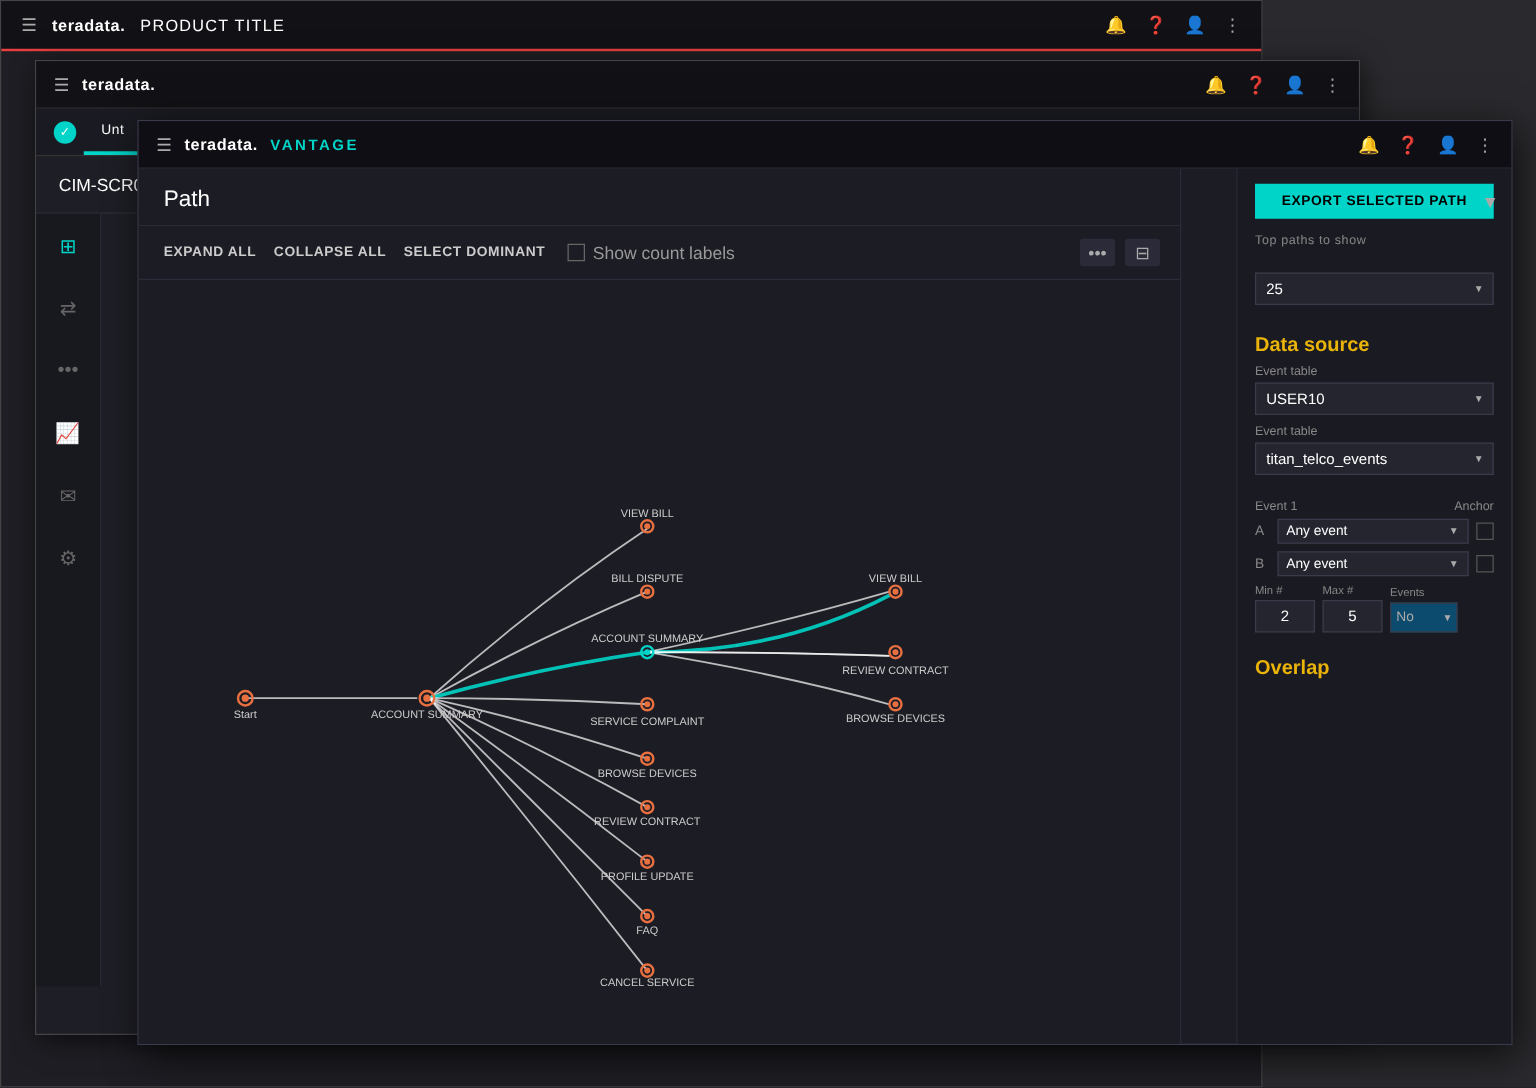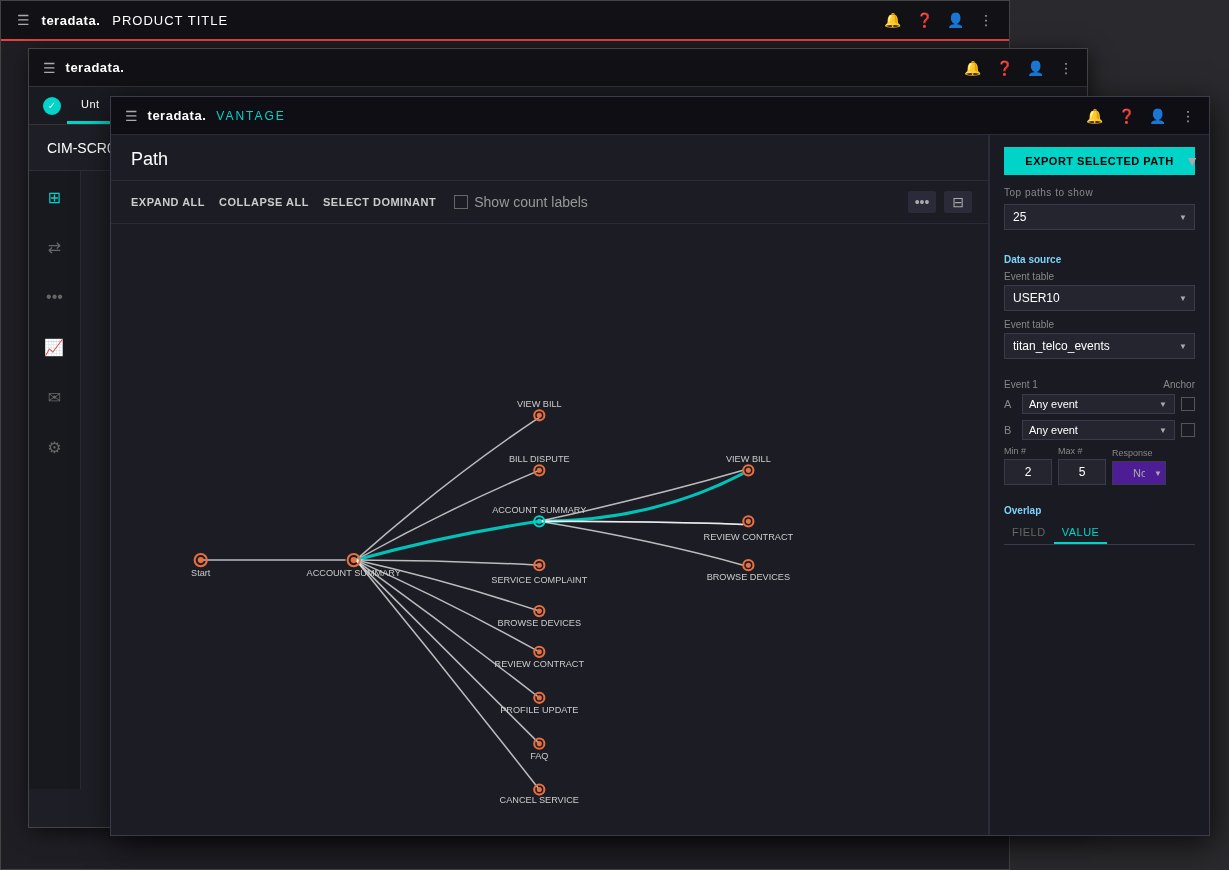--- a/index.html
+++ b/index.html
@@ -151,23 +151,23 @@
     }
     .vantage-titlebar {
       background: #0e0e14;
       height: 38px;
       display: flex;
       align-items: center;
       padding: 0 14px;
       gap: 10px;
       border-bottom: 1px solid #2a2a38;
     }
-    .vantage-label { color: #00d4c8; font-size: 12px; letter-spacing: 2px; font-weight: normal; }
-
-    .vantage-main { display: flex; height: calc(100% - 38px); }
+    .vantage-label { color: #00d4c8; font-size: 12px; letter-spacing: 2px; font-weight: bold; }
+
+    .vantage-main { display: flex; height: calc(100% - 38px); gap: 44px; }
 
     
     .vantage-left {
       flex: 1;
       display: flex;
       flex-direction: column;
       background: #1c1c24;
       border-right: 1px solid #2a2a38;
     }
     .path-header {
@@ -248,21 +248,21 @@
       border: none;
       padding: 8px 10px;
       font-size: 11px;
       font-weight: bold;
       letter-spacing: 0.5px;
       cursor: pointer;
       width: 100%;
       text-align: center;
     }
 
-    .section-label { color: #888; font-size: 10px; letter-spacing: 0.5px; margin-bottom: 6px; }
+    .section-label { color: #888; font-size: 10px; letter-spacing: 0.5px; margin-bottom: 20px; }
     .field-group { margin-bottom: 8px; }
     .field-label { color: #888; font-size: 10px; margin-bottom: 3px; }
     .select-wrapper {
       position: relative;
     }
     .select-arrow {
       position: absolute;
       right: 8px;
       top: 50%;
       transform: translateY(-50%);
@@ -274,21 +274,21 @@
       background: #252530;
       border: 1px solid #3a3a4a;
       color: #fff;
       font-size: 12px;
       padding: 5px 24px 5px 8px;
       width: 100%;
       appearance: none;
       cursor: pointer;
       outline: none;
     }
-    .section-title { color: #7dd3fc; font-size: 10px; font-weight: bold; margin-bottom: 6px; margin-top: 4px; }
+    .section-title { color: #eab308; font-size: 16px; font-weight: bold; margin-bottom: 6px; margin-top: 4px; }
 
     .events-row {
       display: flex;
       justify-content: space-between;
       align-items: center;
       margin-bottom: 6px;
     }
     .event-row-item {
       display: flex;
       align-items: center;
@@ -315,25 +315,25 @@
       background: #252530;
       border: 1px solid #3a3a4a;
       color: #fff;
       font-size: 12px;
       padding: 5px 6px;
       width: 48px;
       text-align: center;
     }
     .overlap-group { display: flex; flex-direction: column; gap: 3px; }
     .overlap-select {
-      background: #4c1d95;
+      background: #0c4a6e;
       border: 1px solid #3a3a4a;
       color: #aaa;
       font-size: 11px;
-      padding: 5px 20px;
+      padding: 5px 4px;
       width: 54px;
     }
 
     .session-section { margin-top: 4px; }
     .session-tabs {
       display: flex;
       border-bottom: 1px solid #3a3a4a;
       margin-bottom: 6px;
     }
     .session-tab {
@@ -607,34 +607,30 @@
         <div class="minmax-row">
           <div class="minmax-group">
             <span class="minmax-label">Min #</span>
             <input class="minmax-input" type="text" value="2" style="">
           </div>
           <div class="minmax-group">
             <span class="minmax-label">Max #</span>
             <input class="minmax-input" type="text" value="5" style="">
           </div>
           <div class="overlap-group">
-            <span class="minmax-label">Response</span>
+            <span class="minmax-label">Events</span>
             <div class="select-wrapper">
               <select class="overlap-select select-native">
                 <option>No</option>
                 <option>Yes</option>
               </select>
               <span class="select-arrow" style="right:4px">▼</span>
             </div>
           </div>
         </div>
       </div>
 
       <div class="session-section">
         <div class="section-title">Overlap</div>
-        <div class="session-tabs">
-          <div class="session-tab">FIELD</div>
-          <div class="session-tab active">VALUE</div>
-        </div>
       </div>
     </div>
   </div>
 </div>
 
 </body></html>

